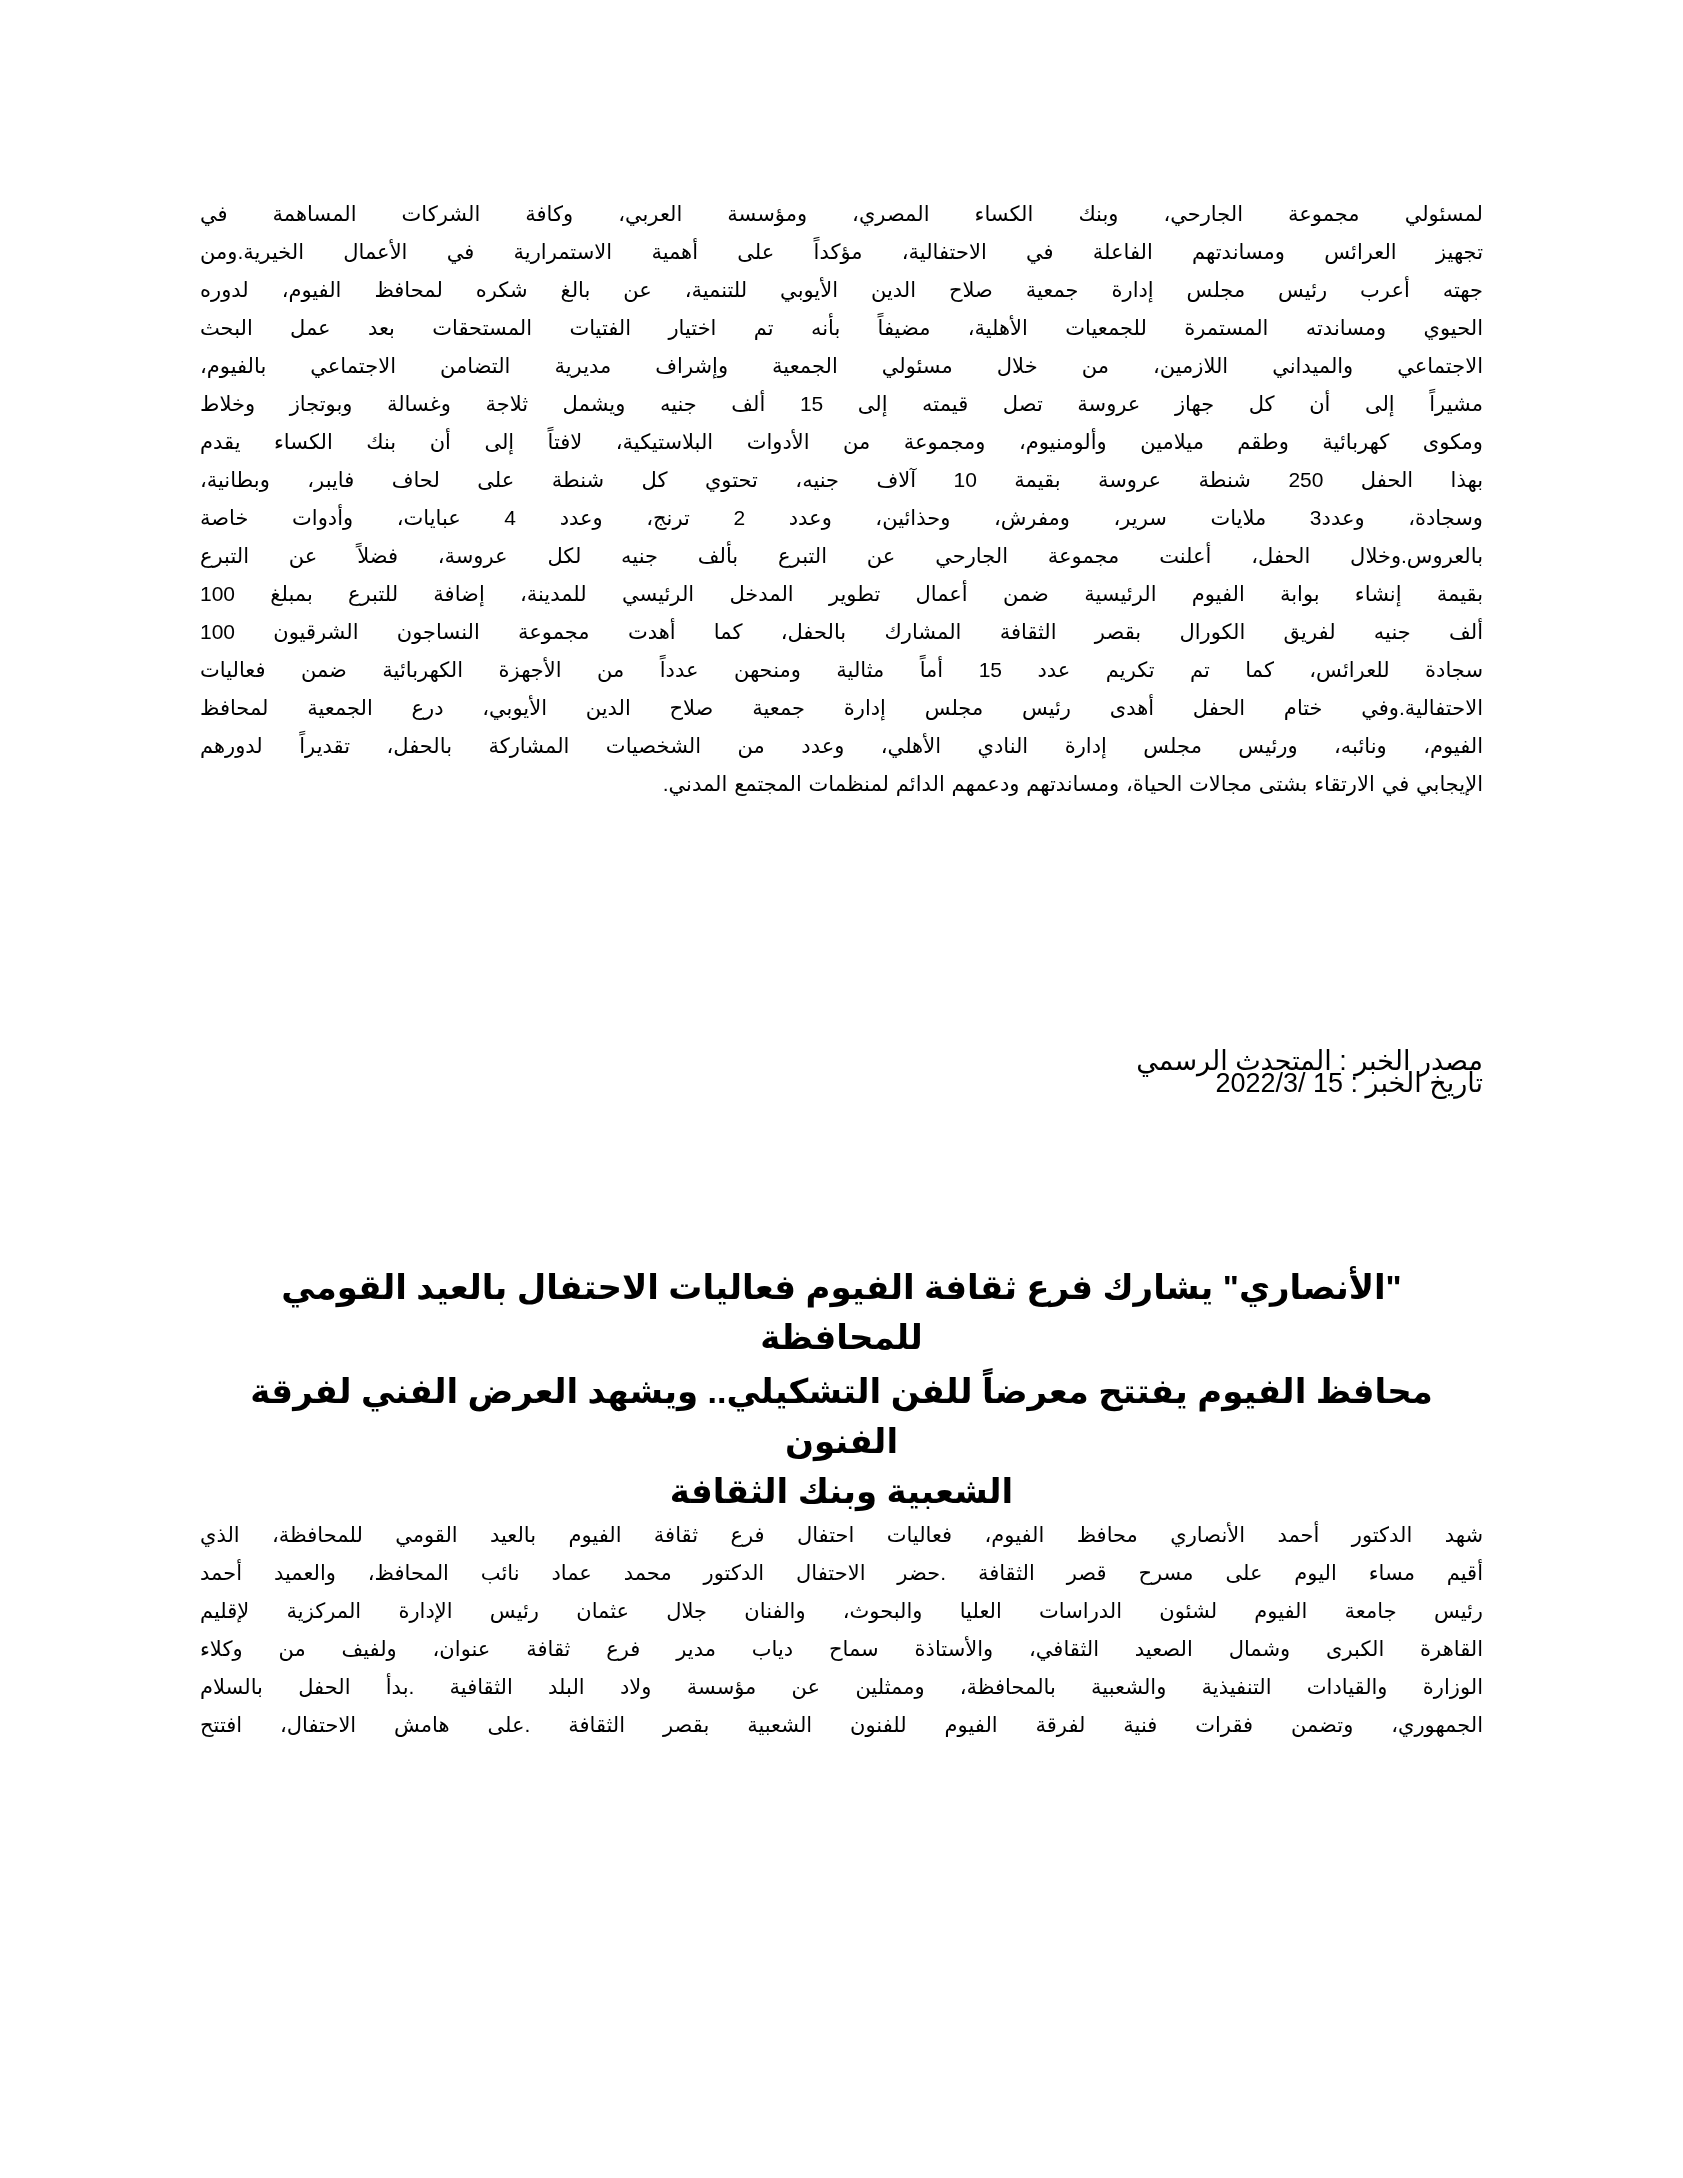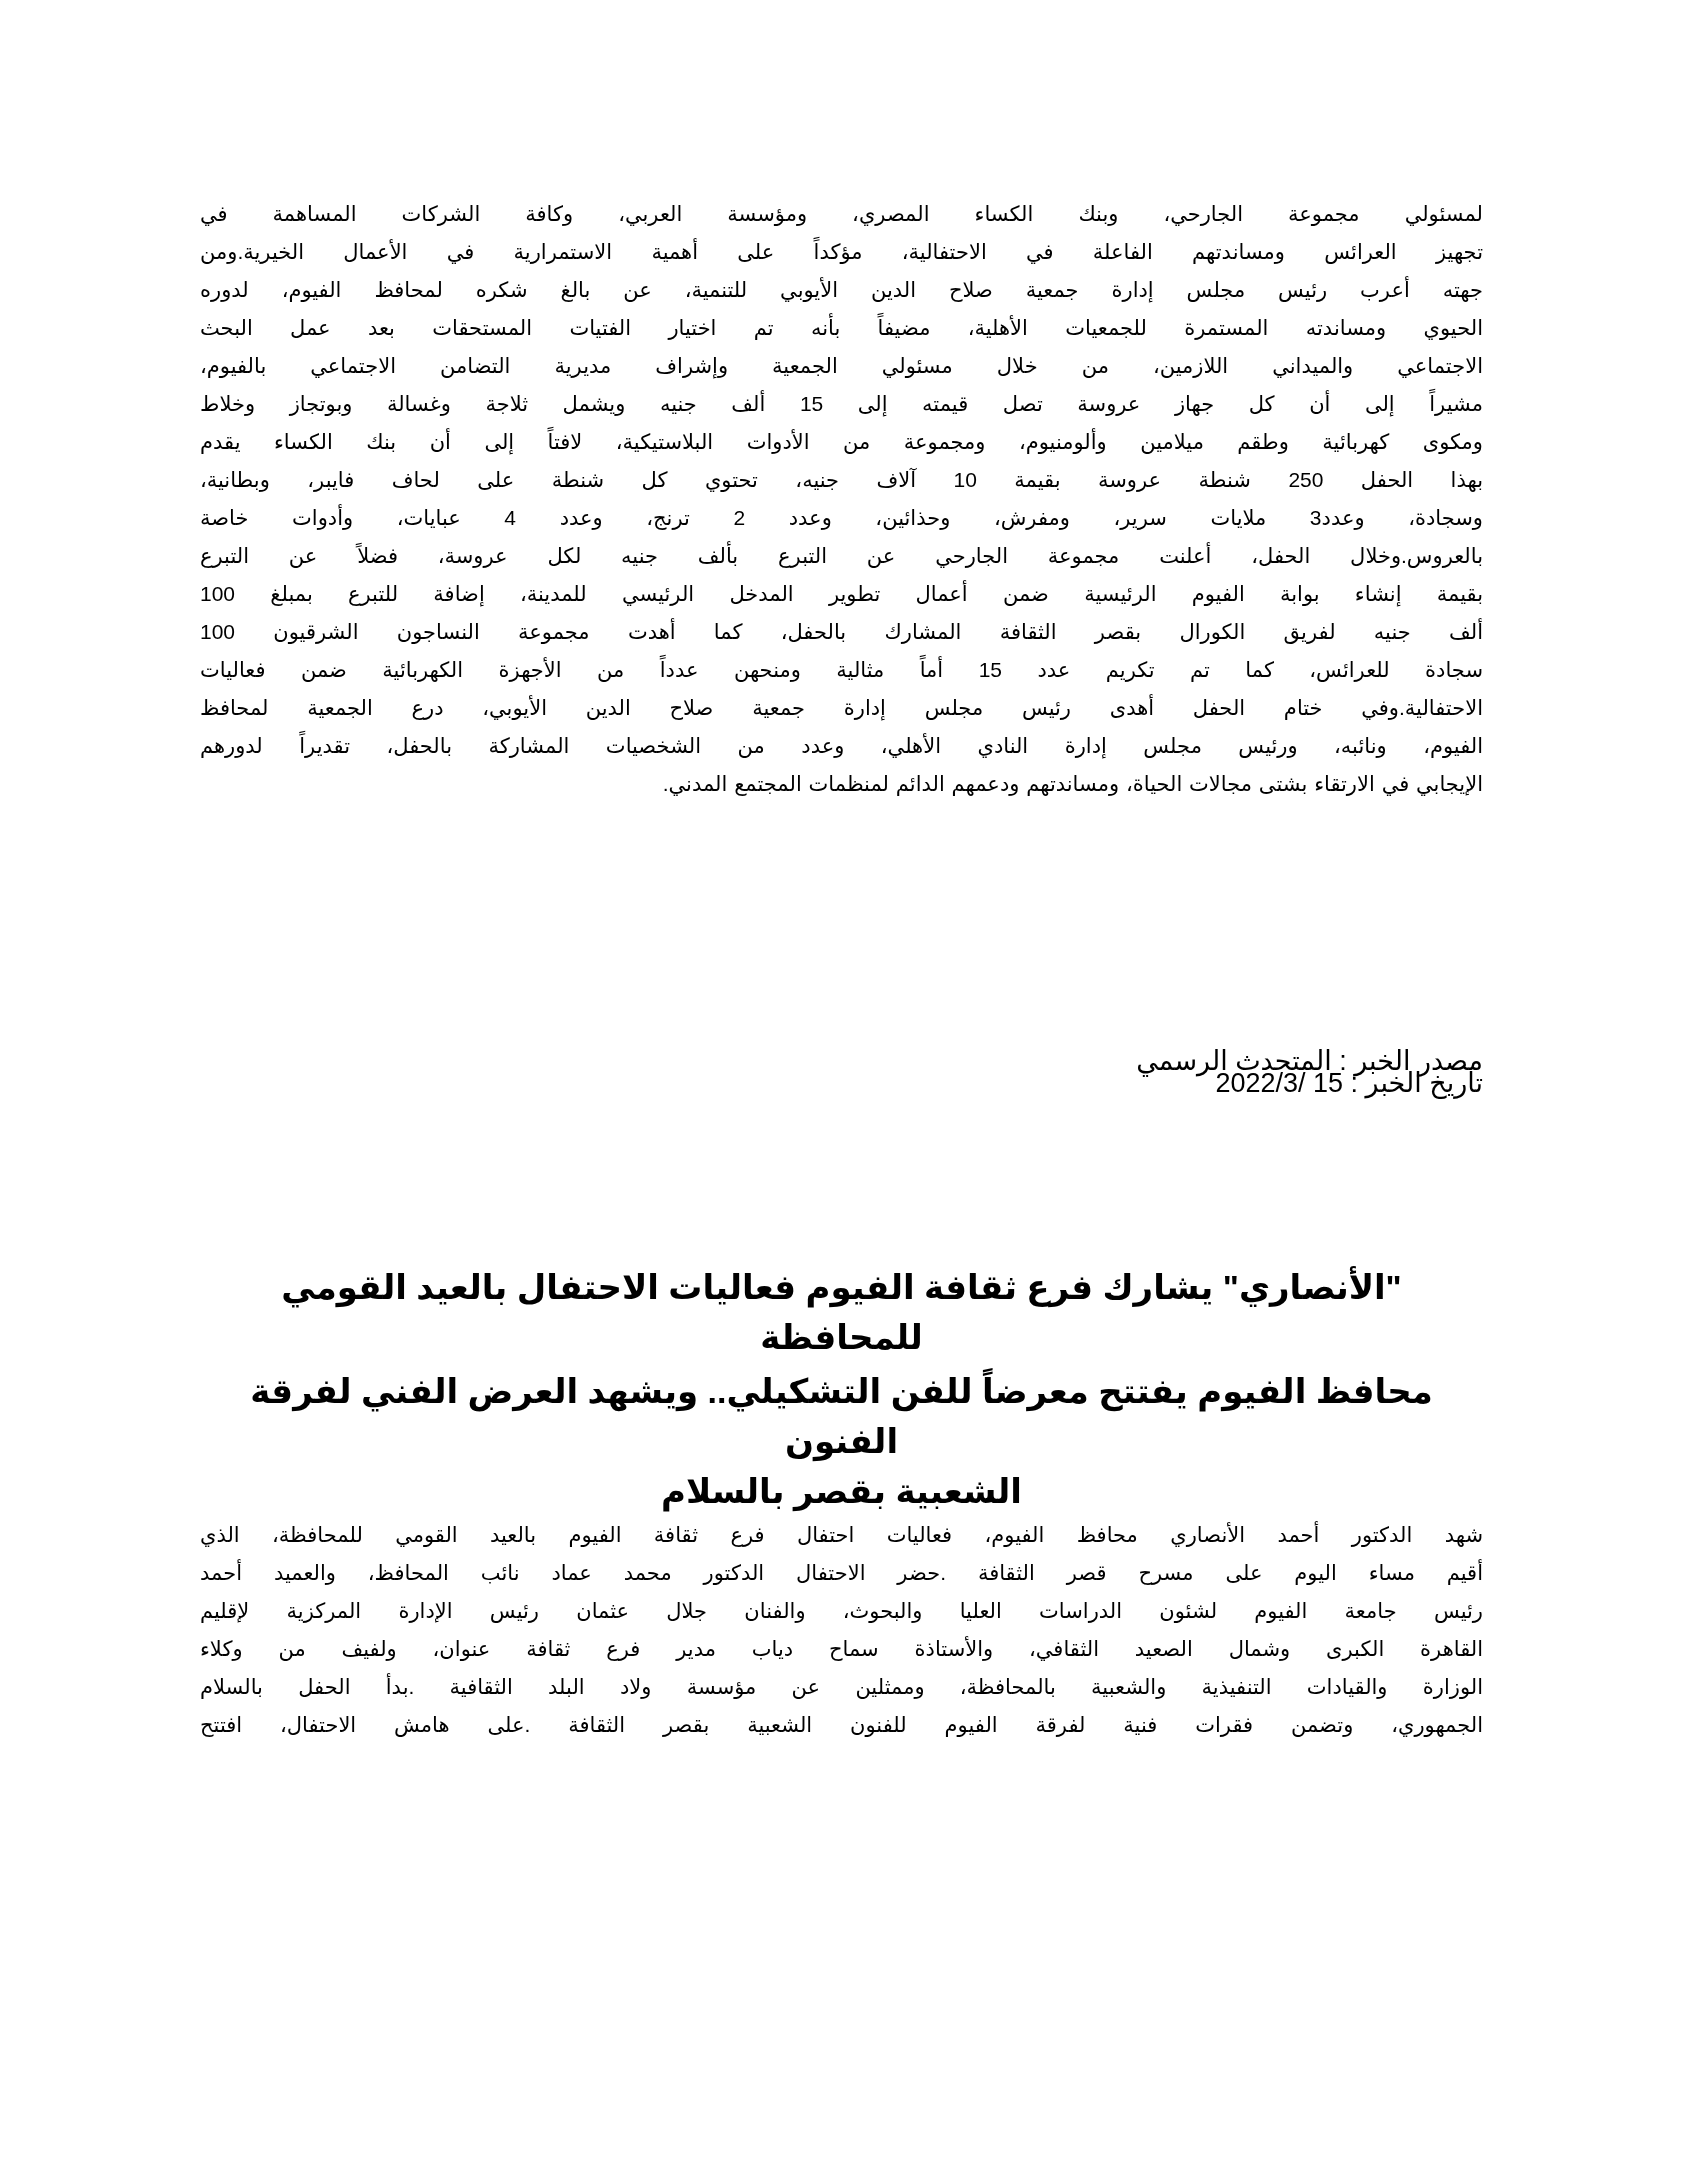--- a/index.html
+++ b/index.html
@@ -84,21 +84,21 @@
     <span class="ln">الفيوم، ونائبه، ورئيس مجلس إدارة النادي الأهلي، وعدد من الشخصيات المشاركة بالحفل، تقديراً لدورهم</span>
     <span class="ln last">الإيجابي في الارتقاء بشتى مجالات الحياة، ومساندتهم ودعمهم الدائم لمنظمات المجتمع المدني.</span>
   </div>
 
   <p class="meta-line" style="top:1042px;">مصدر الخبر : المتحدث الرسمي</p>
   <p class="meta-line" style="top:1064px;">تاريخ الخبر : 15 /2022/3</p>
 
   <h1 class="headline" style="top:1262px;">"الأنصاري" يشارك فرع ثقافة الفيوم فعاليات الاحتفال بالعيد القومي للمحافظة</h1>
   <h2 class="headline" style="top:1366px;">
     <span style="display:block;">محافظ الفيوم يفتتح معرضاً للفن التشكيلي.. ويشهد العرض الفني لفرقة الفنون</span>
-    <span style="display:block;">الشعبية بقصر بالسلام</span>
+    <span style="display:block;">الشعبية وبنك الثقافة</span>
   </h2>
 
   <div class="para" style="position:absolute; top:1516px; left:0; right:0;">
     <span class="ln">شهد الدكتور أحمد الأنصاري محافظ الفيوم، فعاليات احتفال فرع ثقافة الفيوم بالعيد القومي للمحافظة، الذي</span>
     <span class="ln">أقيم مساء اليوم على مسرح قصر الثقافة .حضر الاحتفال الدكتور محمد عماد نائب المحافظ، والعميد أحمد</span>
     <span class="ln">رئيس جامعة الفيوم لشئون الدراسات العليا والبحوث، والفنان جلال عثمان رئيس الإدارة المركزية لإقليم</span>
     <span class="ln">القاهرة الكبرى وشمال الصعيد الثقافي، والأستاذة سماح دياب مدير فرع ثقافة عنوان، ولفيف من وكلاء</span>
     <span class="ln">الوزارة والقيادات التنفيذية والشعبية بالمحافظة، وممثلين عن مؤسسة ولاد البلد الثقافية .بدأ الحفل بالسلام</span>
     <span class="ln">الجمهوري، وتضمن فقرات فنية لفرقة الفيوم للفنون الشعبية بقصر الثقافة .على هامش الاحتفال، افتتح</span>
   </div>

